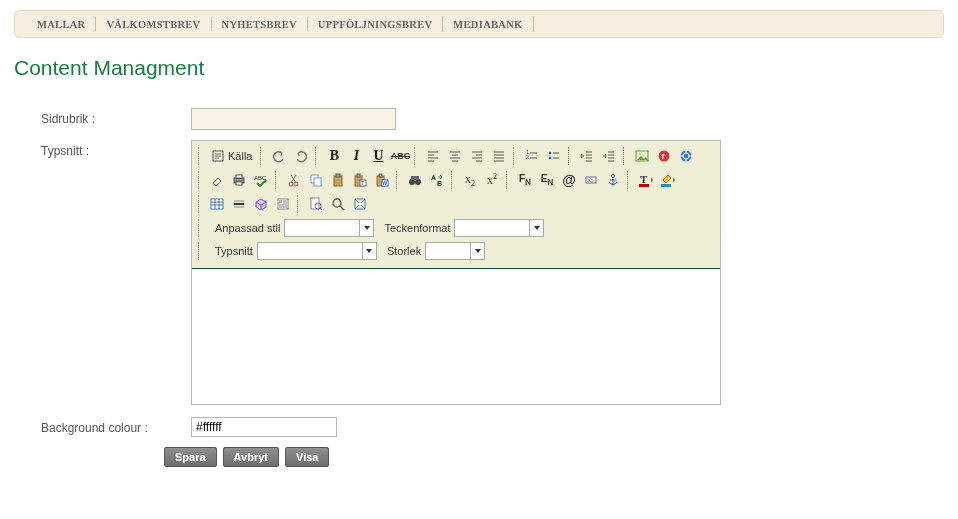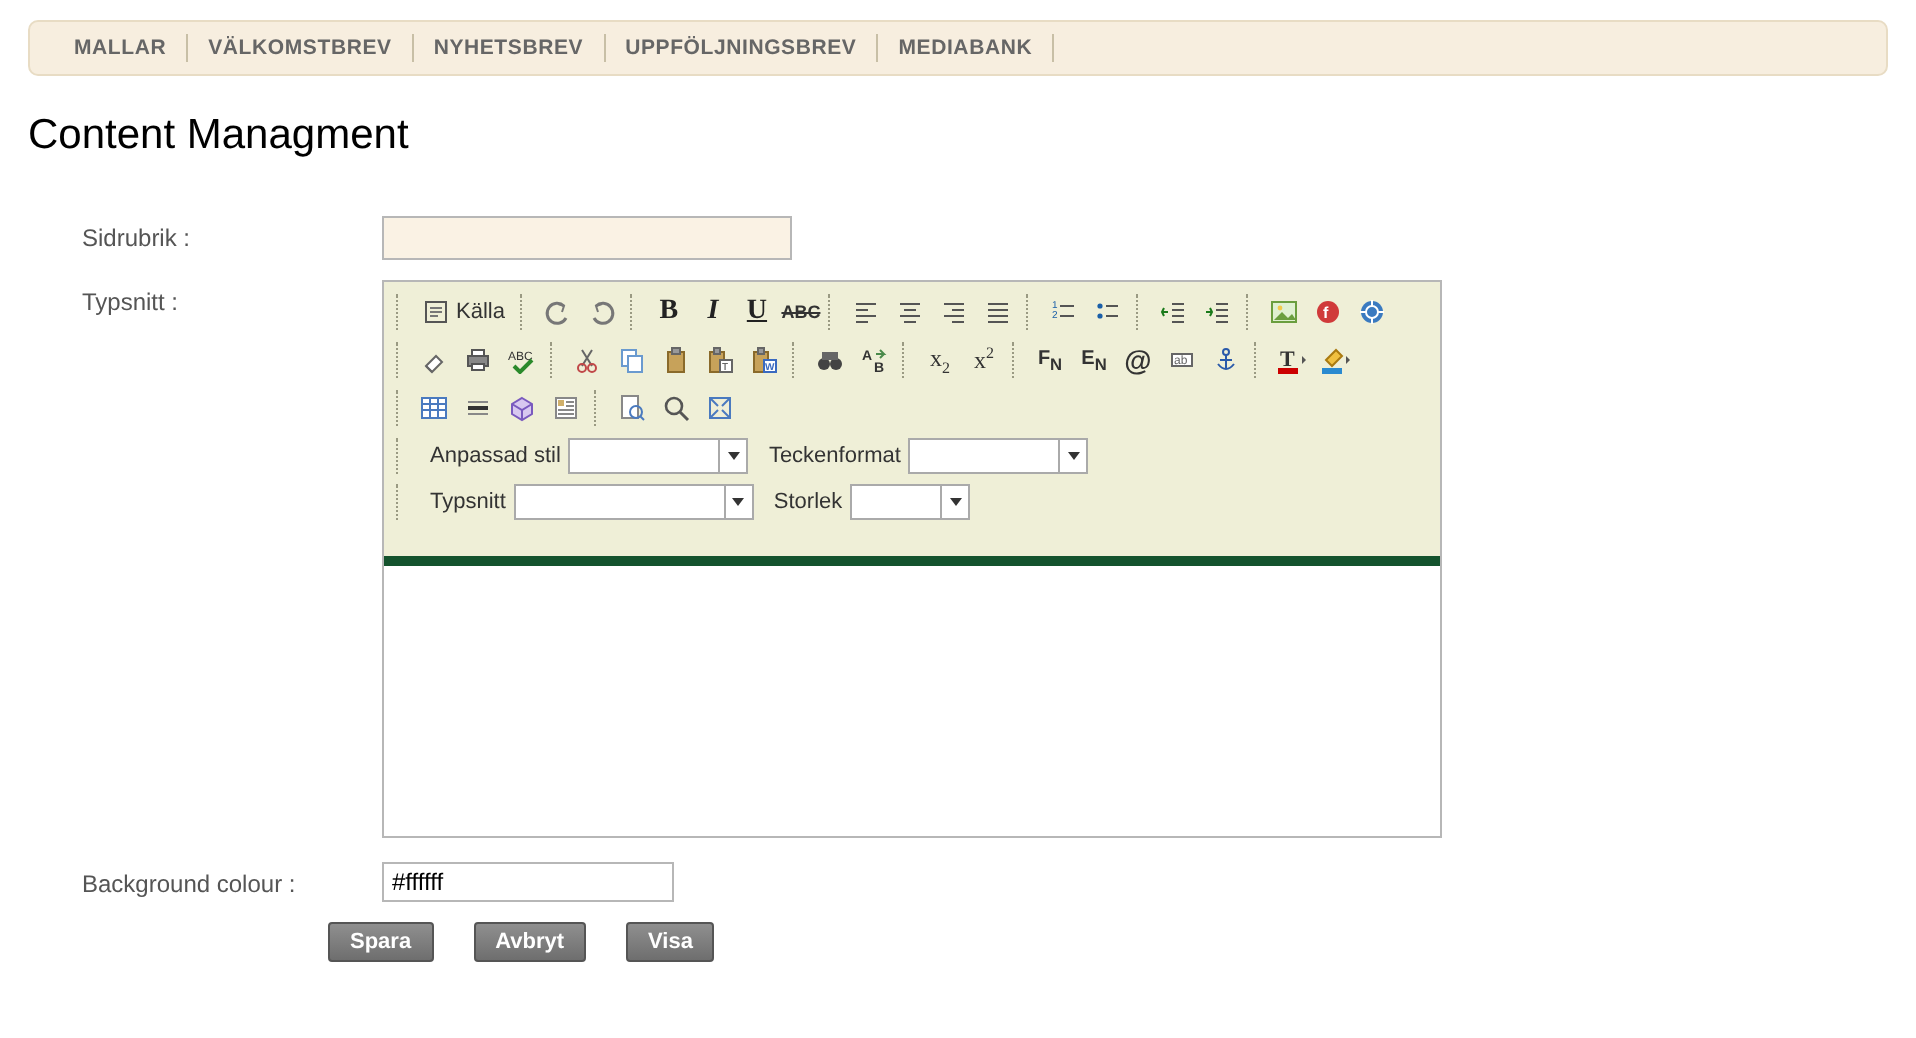--- a/index.html
+++ b/index.html
@@ -13,20 +13,21 @@
   .page { width: 958px; padding: 10px 14px; }
   .topbar {
     background: #F7EEDF;
     border: 1px solid #E8DCC4;
     border-radius: 5px;
     height: 28px;
     display: flex;
     align-items: center;
     padding: 0 12px;
     gap: 0;
+    font-family: Liberation Serif, serif;
   }
   .topbar .tab {
     font-size: 10.5px;
     font-weight: bold;
     color: #666;
     padding: 6px 10px;
     letter-spacing: 0.3px;
     cursor: pointer;
     white-space: nowrap;
   }
@@ -34,21 +35,21 @@
     width: 1px;
     height: 14px;
     background: #C8BFA6;
   }
   .topbar .tab.active {
     background: #CC0000;
     color: #fff;
     padding: 7px 10px;
   }
   h1.page-title {
-    color: #000000;
+    color: #15803d;
     font-weight: normal;
     font-size: 21px;
     margin: 18px 0 28px 0;
   }
   .form-row {
     display: flex;
     align-items: flex-start;
     margin-bottom: 10px;
   }
   .form-label {
@@ -74,22 +75,22 @@
     padding: 2px 4px;
     font-size: 12px;
   }
   
   .editor {
     width: 530px;
     border: 1px solid #B7B7B7;
   }
   .toolbar {
     background: #EFEFD7;
-    border-bottom: 5px solid #14532d;
-    padding: 3px 4px 16px 4px;
+    border-bottom: 1px solid #14532d;
+    padding: 3px 4px 6px 4px;
   }
   .tool-row {
     display: flex;
     align-items: center;
     flex-wrap: nowrap;
     gap: 2px;
     padding: 2px 0;
   }
   .grp-start {
     width: 4px;
@@ -143,21 +144,21 @@
     width: 14px;
     height: 100%;
     border-left: 1px solid #AAA;
     display:flex; align-items:center; justify-content:center;
   }
   .combo .arrow svg { display:block; }
   .editor-body {
     background: #fff;
     height: 135px;
   }
-  .btn-row { margin-top: 8px; display:flex; gap:20px; margin-left:150px;}
+  .btn-row { margin-top: 8px; display:flex; gap:6px; margin-left:150px;}
   .btn {
     background: linear-gradient(#8F8F8F,#6E6E6E);
     border: 1px solid #555;
     color: #fff;
     font-size: 11px;
     font-weight: bold;
     padding: 3px 10px;
     cursor: pointer;
     border-radius: 2px;
   }

